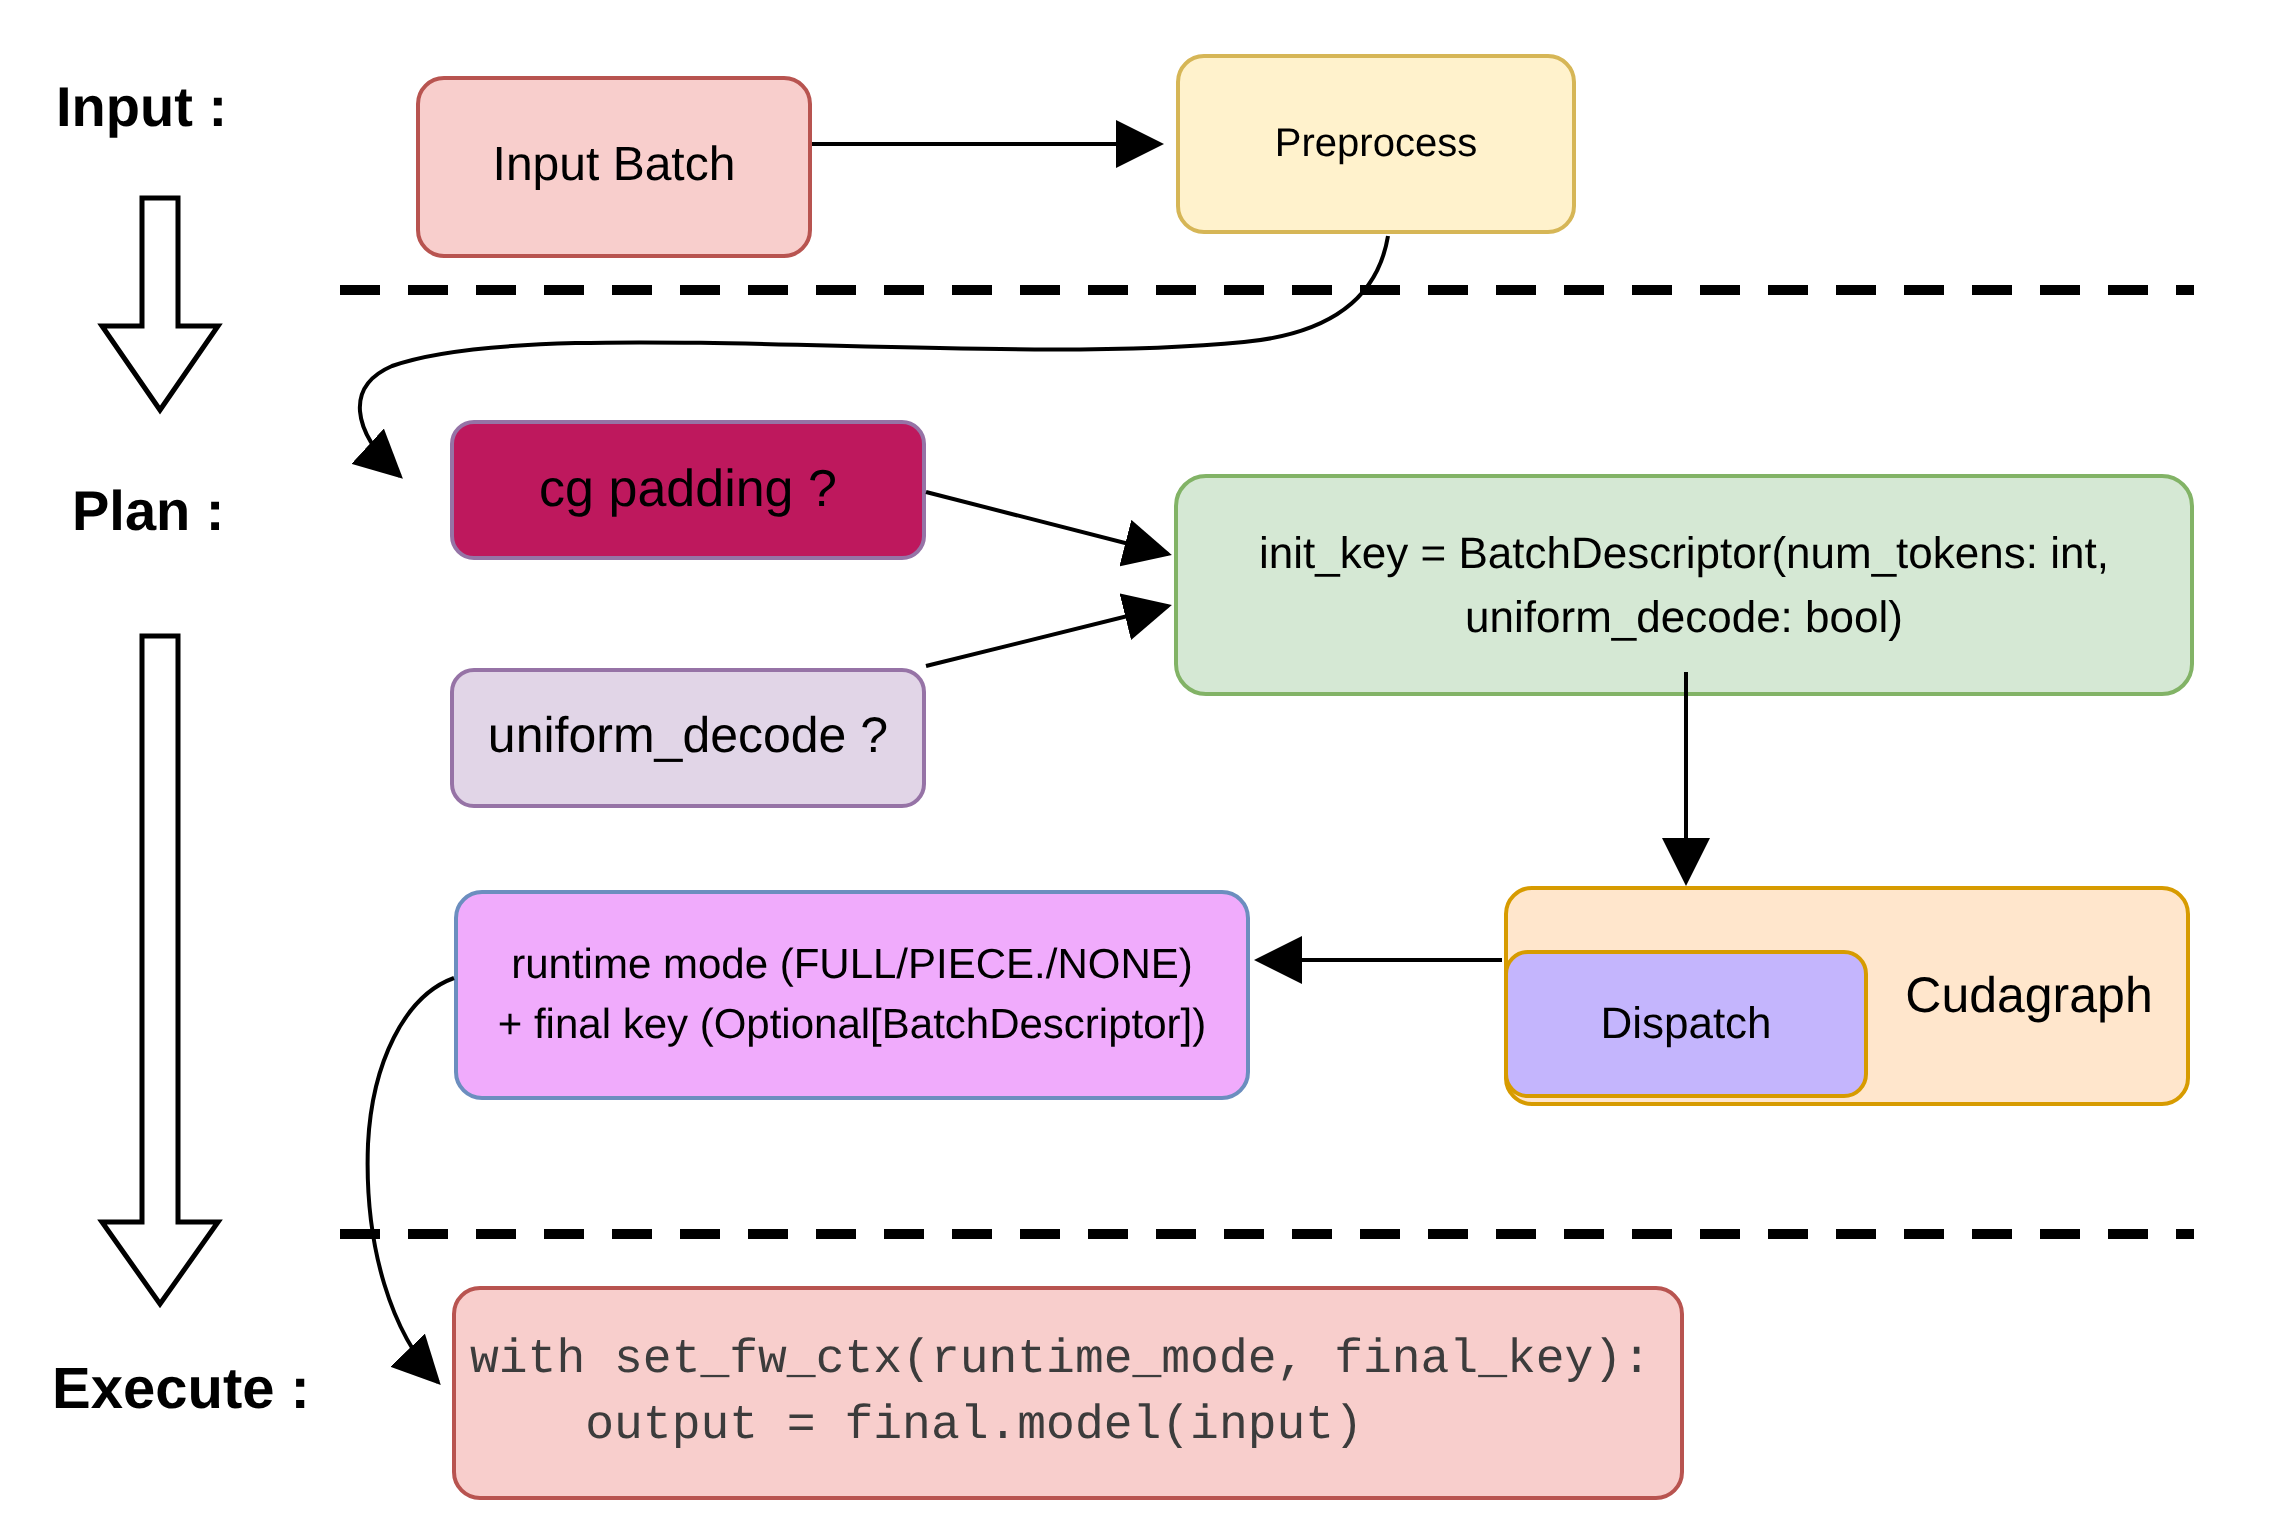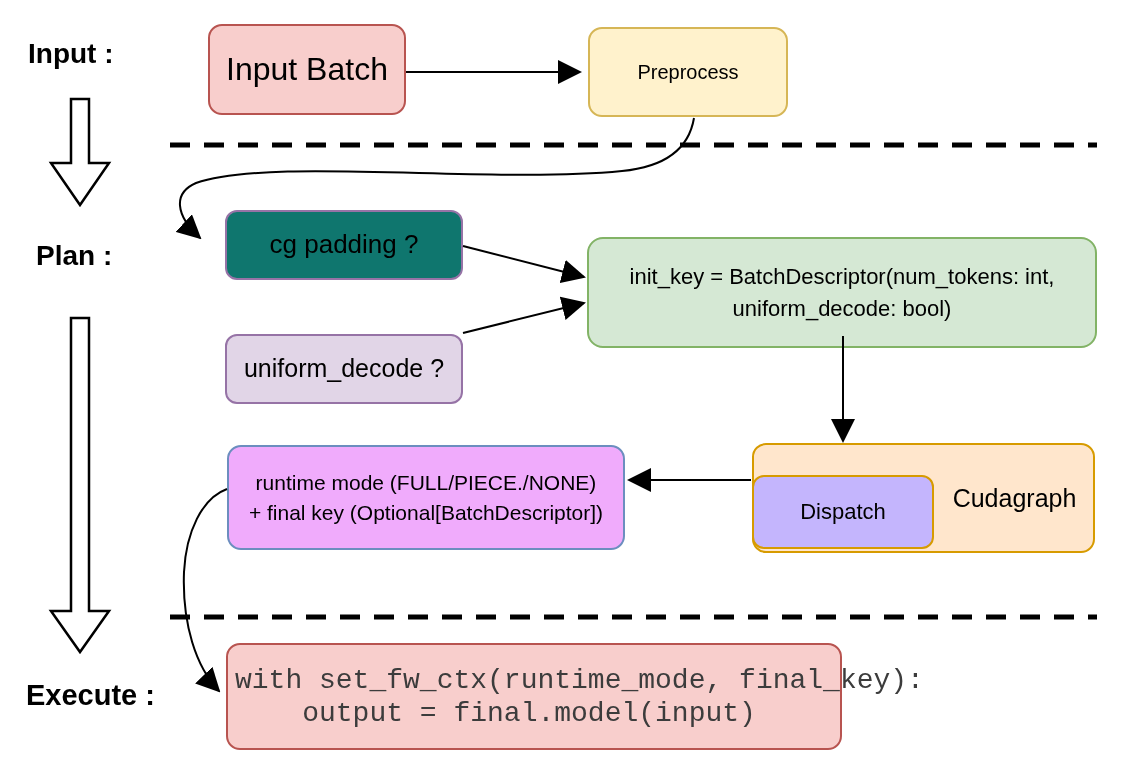--- a/index.html
+++ b/index.html
@@ -8,29 +8,29 @@
     font-family:"Liberation Sans", sans-serif;color:#000;overflow:hidden;
   }
   .phase-label{
     position:absolute;font-weight:bold;font-size:28px;color:#000;white-space:nowrap;
   }
   .node{
     position:absolute;box-sizing:border-box;display:flex;flex-direction:column;
     align-items:center;justify-content:center;text-align:center;line-height:1.35;
   }
   .node-input-batch{
-    left:208px;top:24px;width:198px;height:91px;background:#f8cecc;
-    border:2px solid #b85450;border-radius:14px;font-size:32px;
+    left:208px;top:38px;width:198px;height:91px;background:#f8cecc;
+    border:2px solid #b85450;border-radius:14px;font-size:24px;
   }
   .node-preprocess{
     left:588px;top:27px;width:200px;height:90px;background:#fff2cc;
     border:2px solid #d6b656;border-radius:14px;font-size:20px;
   }
   .node-cg-padding{
-    left:225px;top:210px;width:238px;height:70px;background:#0f766e;
+    left:225px;top:210px;width:238px;height:70px;background:#be185d;
     border:2px solid #9673a6;border-radius:12px;font-size:26px;
   }
   .node-uniform-decode{
     left:225px;top:298px;width:238px;height:70px;background:#e1d5e7;
     border:2px solid #9673a6;border-radius:12px;font-size:25px;margin-top:36px;
   }
   .node-init-key{
     left:587px;top:225px;width:510px;height:111px;background:#d5e8d4;
     border:2px solid #82b366;border-radius:16px;font-size:22px;line-height:32px;margin-top:12px;
   }
@@ -49,21 +49,21 @@
   }
   .node-runtime{
     left:227px;top:445px;width:398px;height:105px;background:#f0abfc;
     border:2px solid #6c8ebf;border-radius:14px;font-size:21px;line-height:30px;
   }
   .node-execute-code{
     left:226px;top:643px;width:616px;height:107px;background:#f8cecc;
     border:2px solid #b85450;border-radius:14px;
     align-items:flex-start;text-align:left;padding-left:7px;
     font-family:"Liberation Mono","DejaVu Sans Mono",monospace;
-    font-size:28px;line-height:33px;color:#3c3c3c;
+    font-size:24px;line-height:33px;color:#3c3c3c;
   }
   .code-line{white-space:pre;}
   svg.wires{position:absolute;left:0;top:0;pointer-events:none;}
 </style>
 </head>
 <body>
 
 <div class="stage">
 
   <div class="phase-label" style="left:28px;top:38px;text-align:center;">Input :</div>

